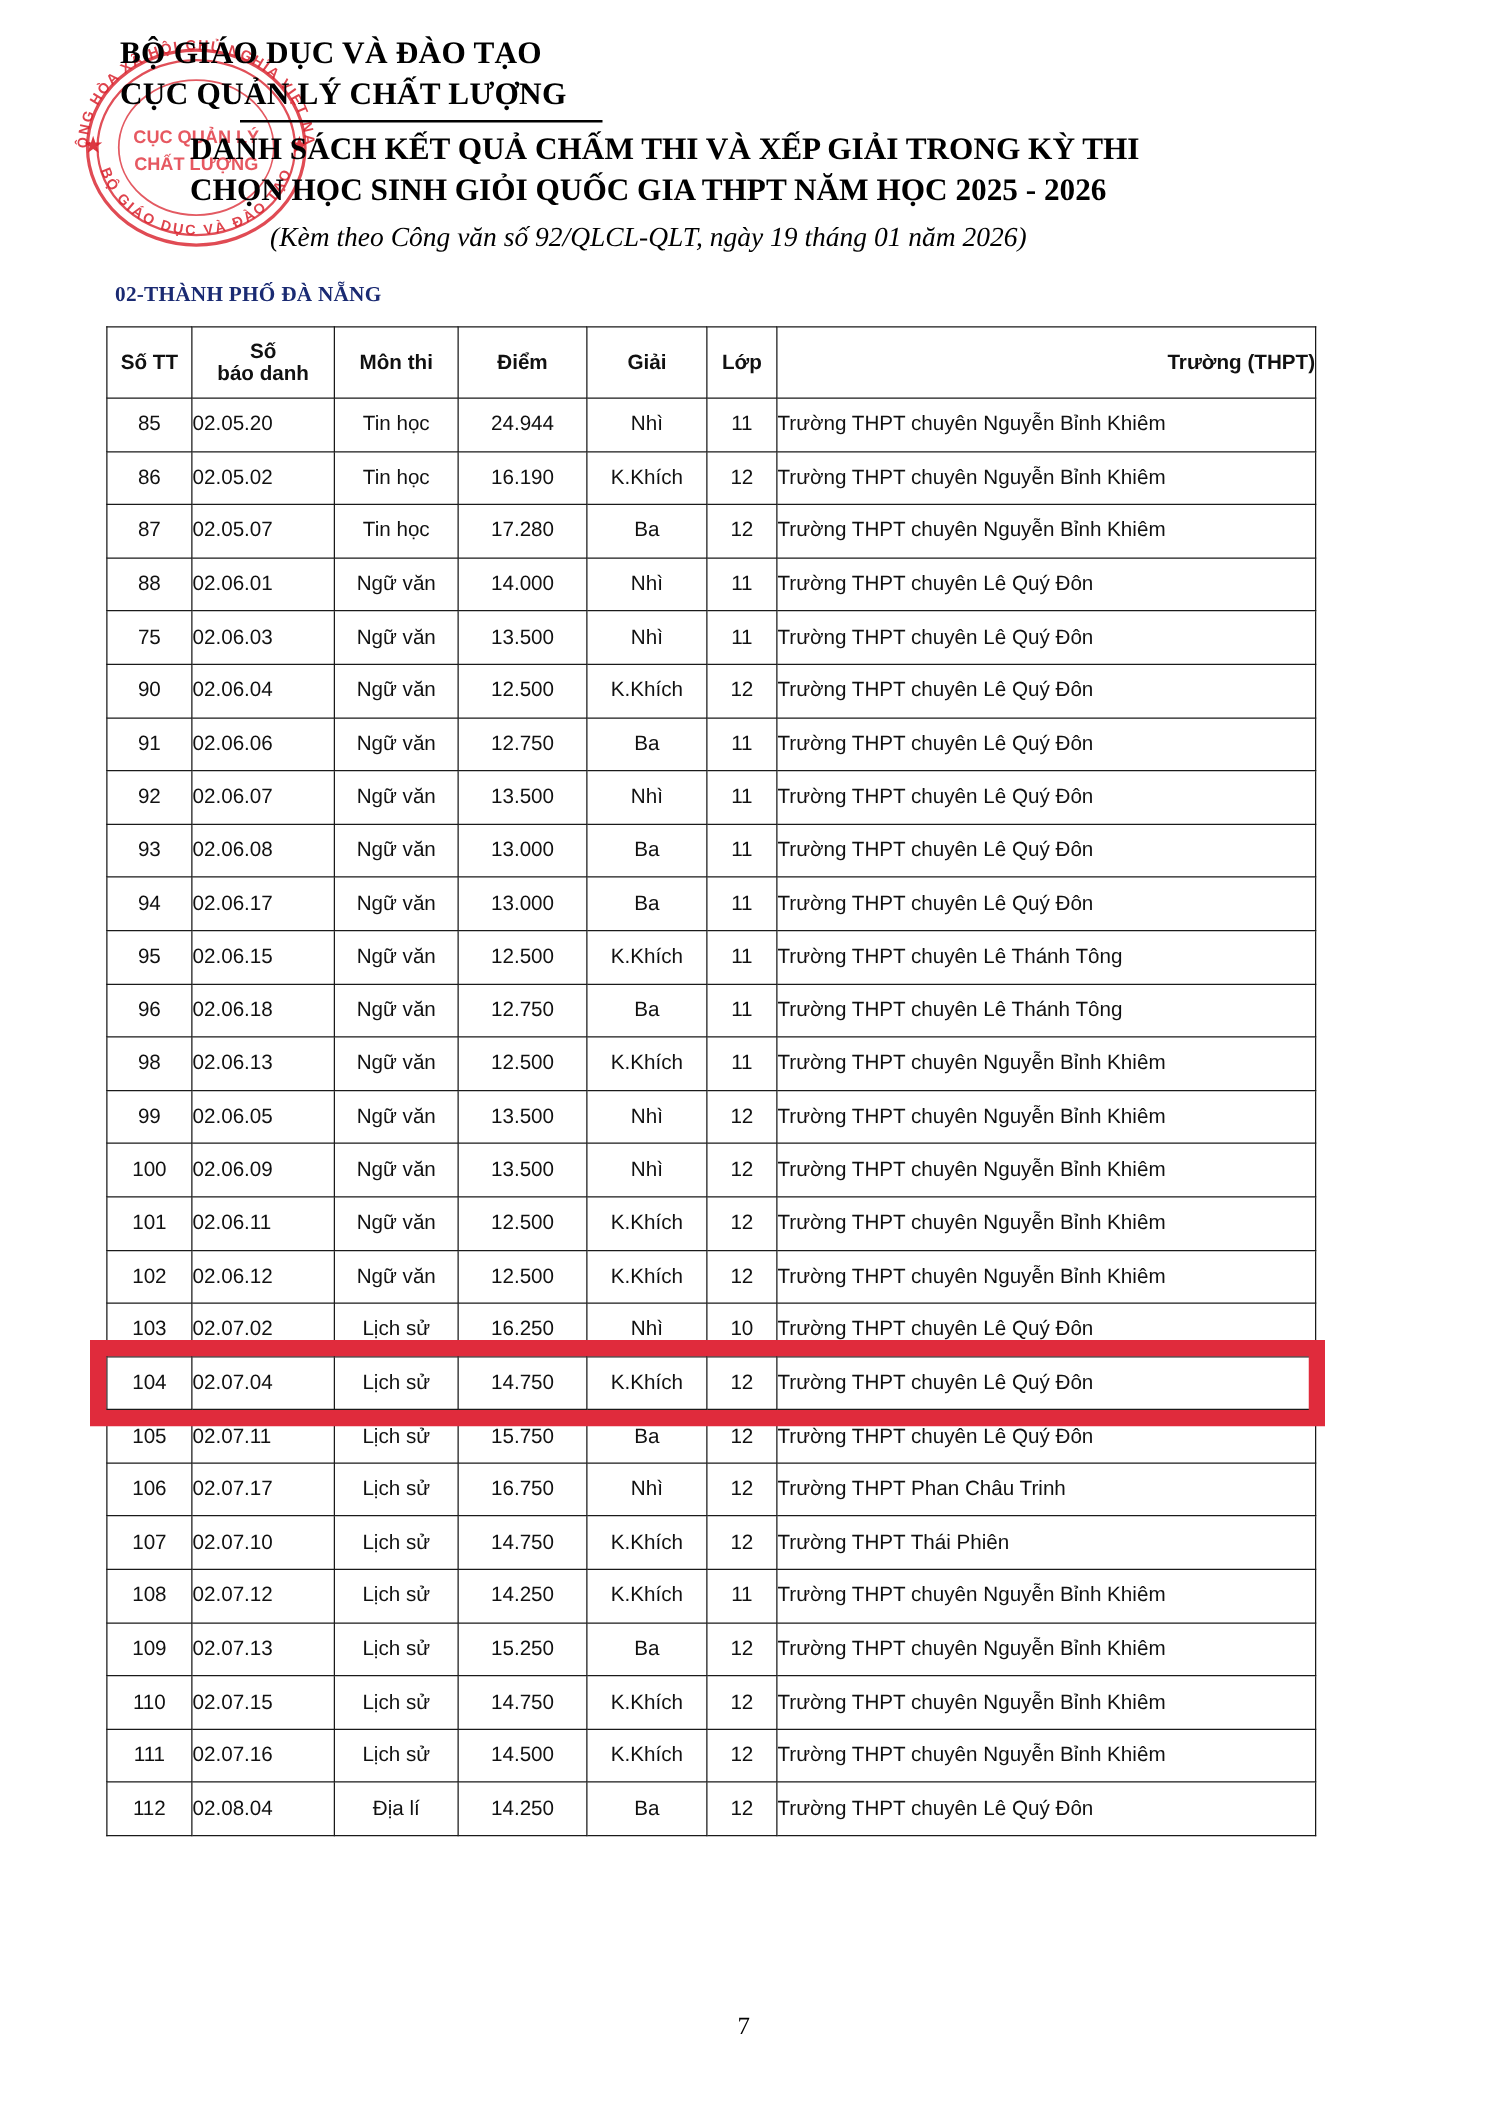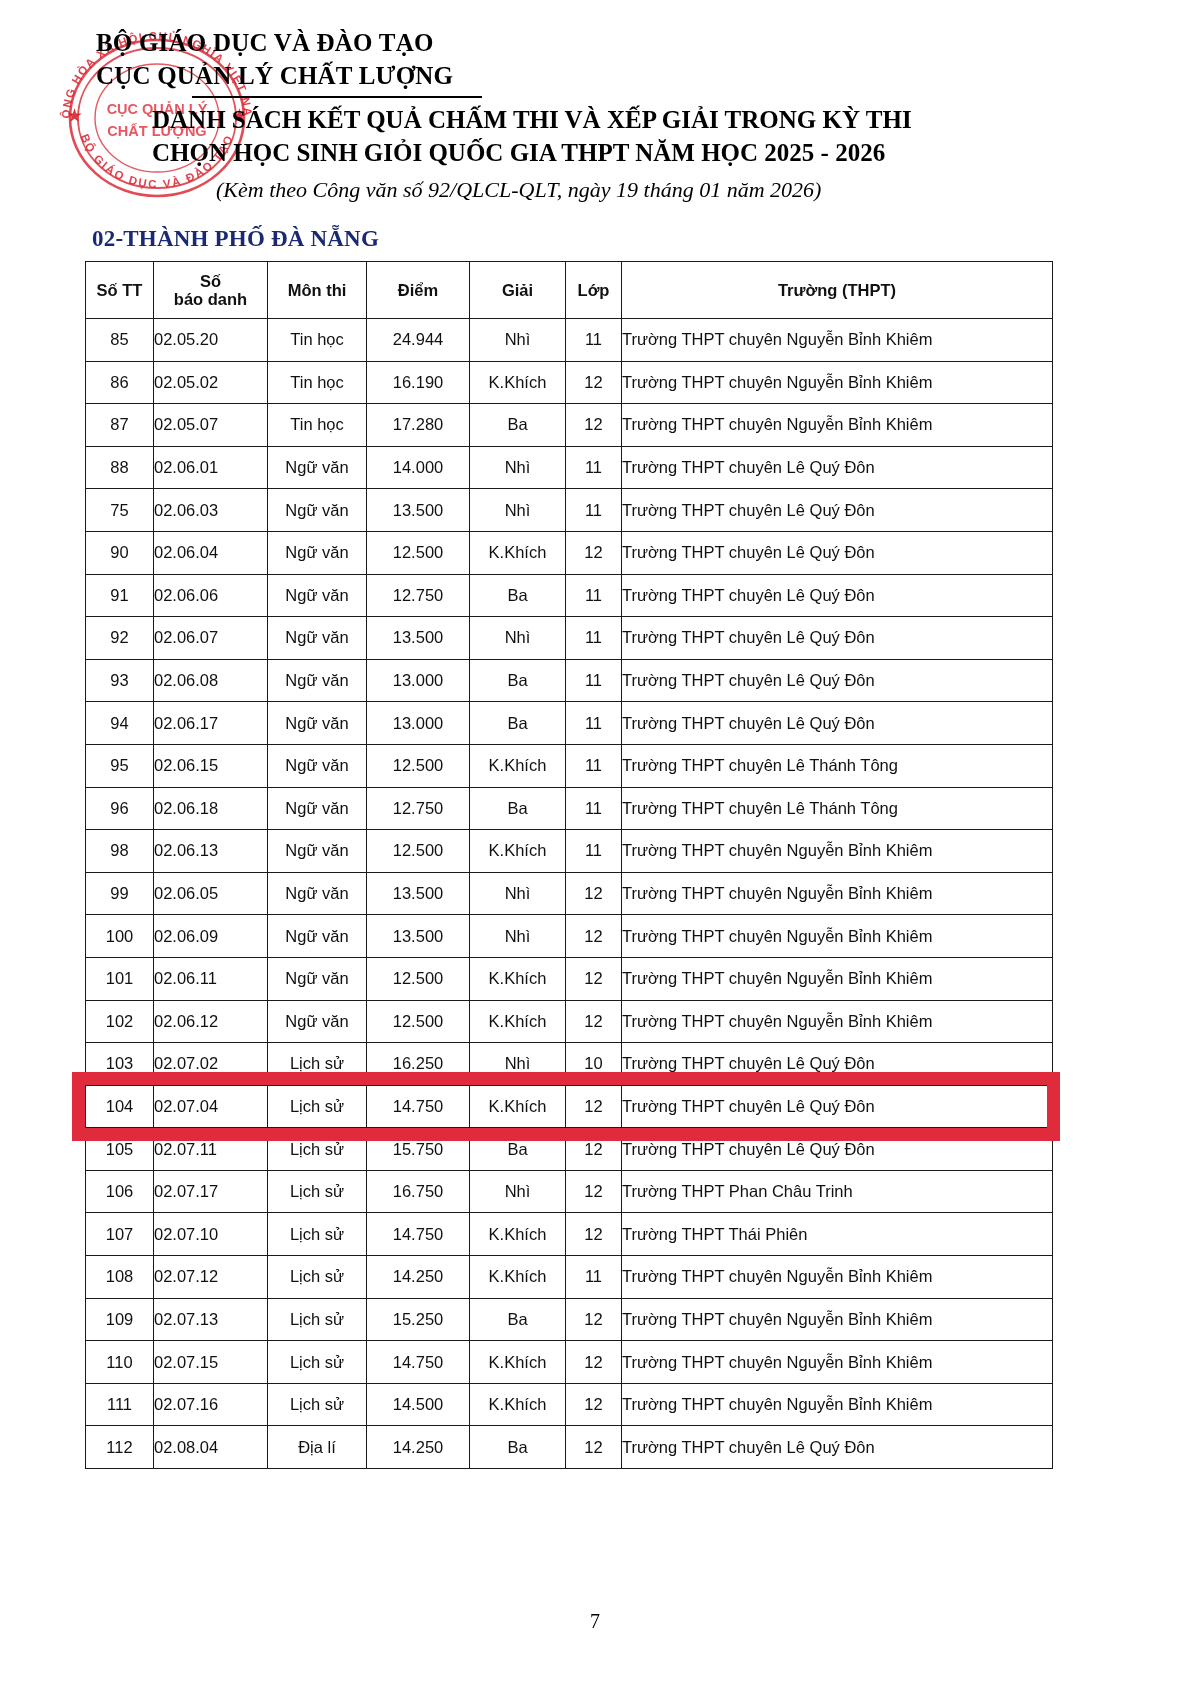--- a/index.html
+++ b/index.html
@@ -76,21 +76,21 @@
   .tl-5 .u {
   }
 
   
   .section-title {
     position: absolute;
     left: 92px;
     top: 226px;
     font-family: "Liberation Serif", serif;
     font-weight: bold;
-    font-size: 23px;
+    font-size: 17px;
     color: #1a2a72;
     letter-spacing: 0.2px;
     white-space: nowrap;
   }
 
   
   .table-wrap {
     position: absolute;
     left: 85px;
     top: 261px;
@@ -199,21 +199,21 @@
       <tr>
         <th class="c-stt">Số TT</th>
         <th class="c-sbd">
           <span>Số</span><br>
           <span>báo danh</span>
         </th>
         <th class="c-mon">Môn thi</th>
         <th class="c-diem">Điểm</th>
         <th class="c-giai">Giải</th>
         <th class="c-lop">Lớp</th>
-        <th class="c-truong" style="text-align:center;">Trường (THPT)</th>
+        <th class="c-truong" style="text-align:right;">Trường (THPT)</th>
       </tr>
     </thead>
     <tbody id="results-body">
         <tr>
           <td class="c-stt">85</td>
           <td class="c-sbd">02.05.20</td>
           <td class="c-mon">Tin học</td>
           <td class="c-diem">24.944</td>
           <td class="c-giai">Nhì</td>
           <td class="c-lop">11</td>

